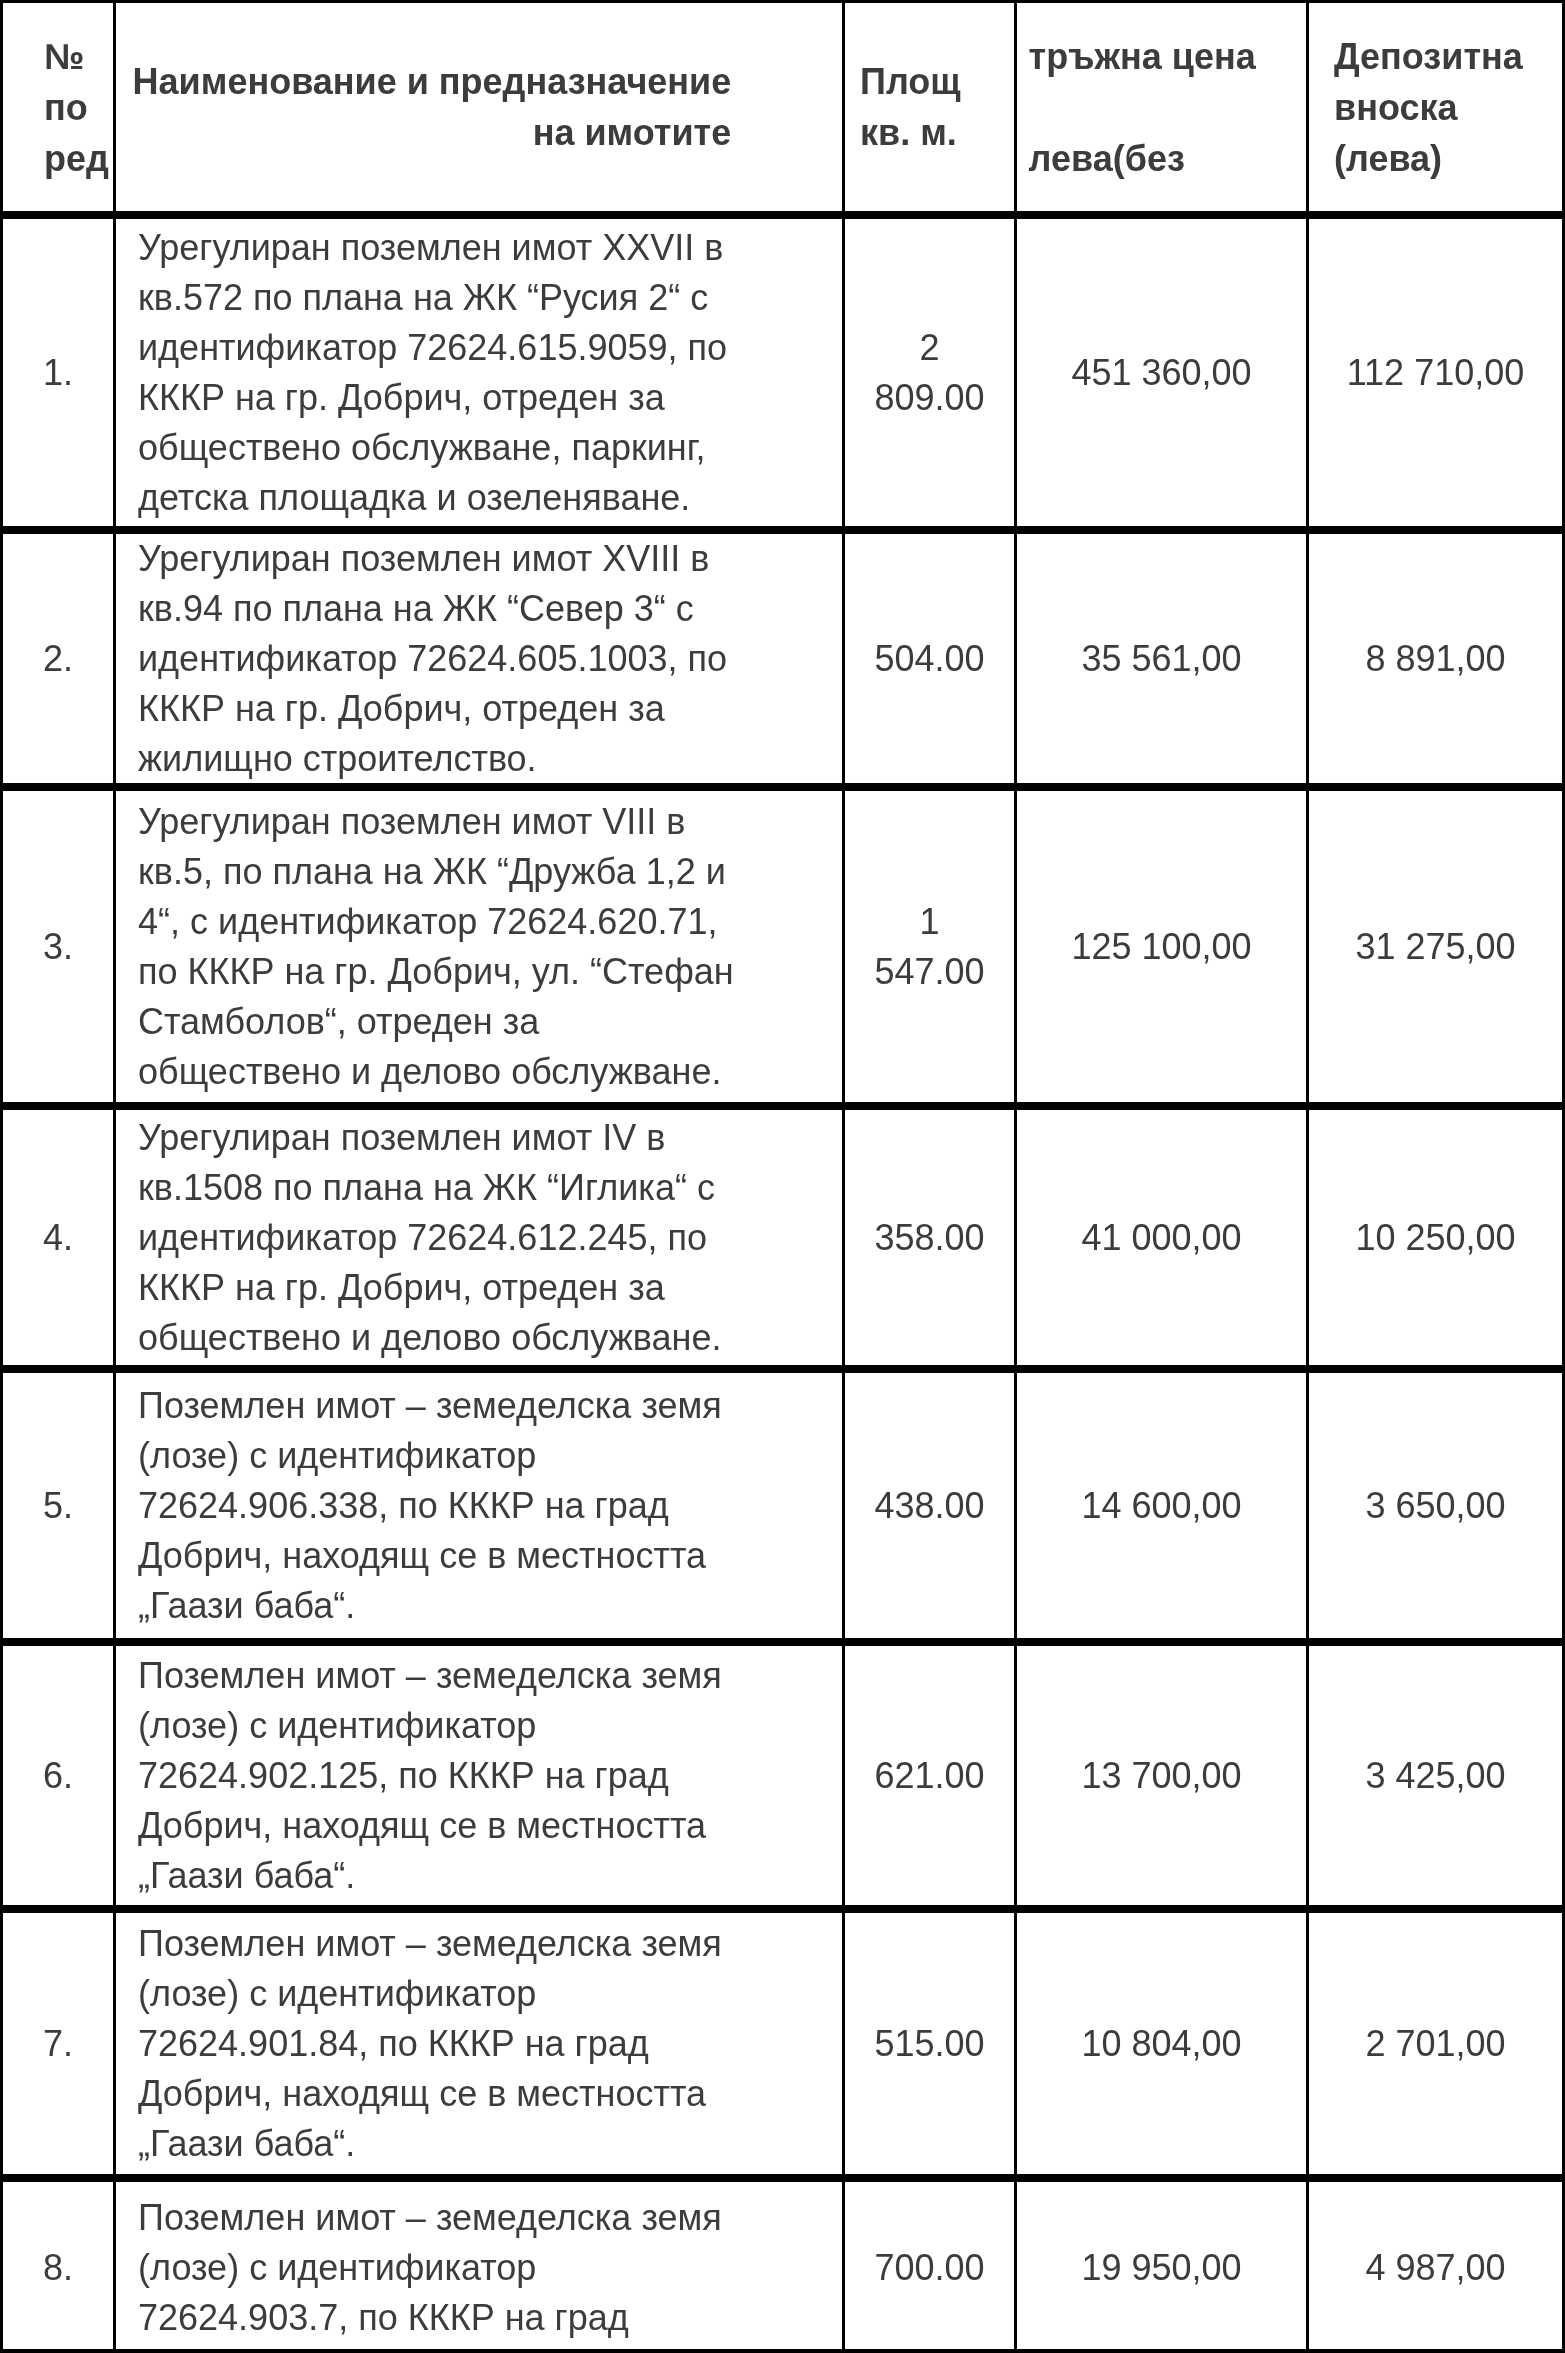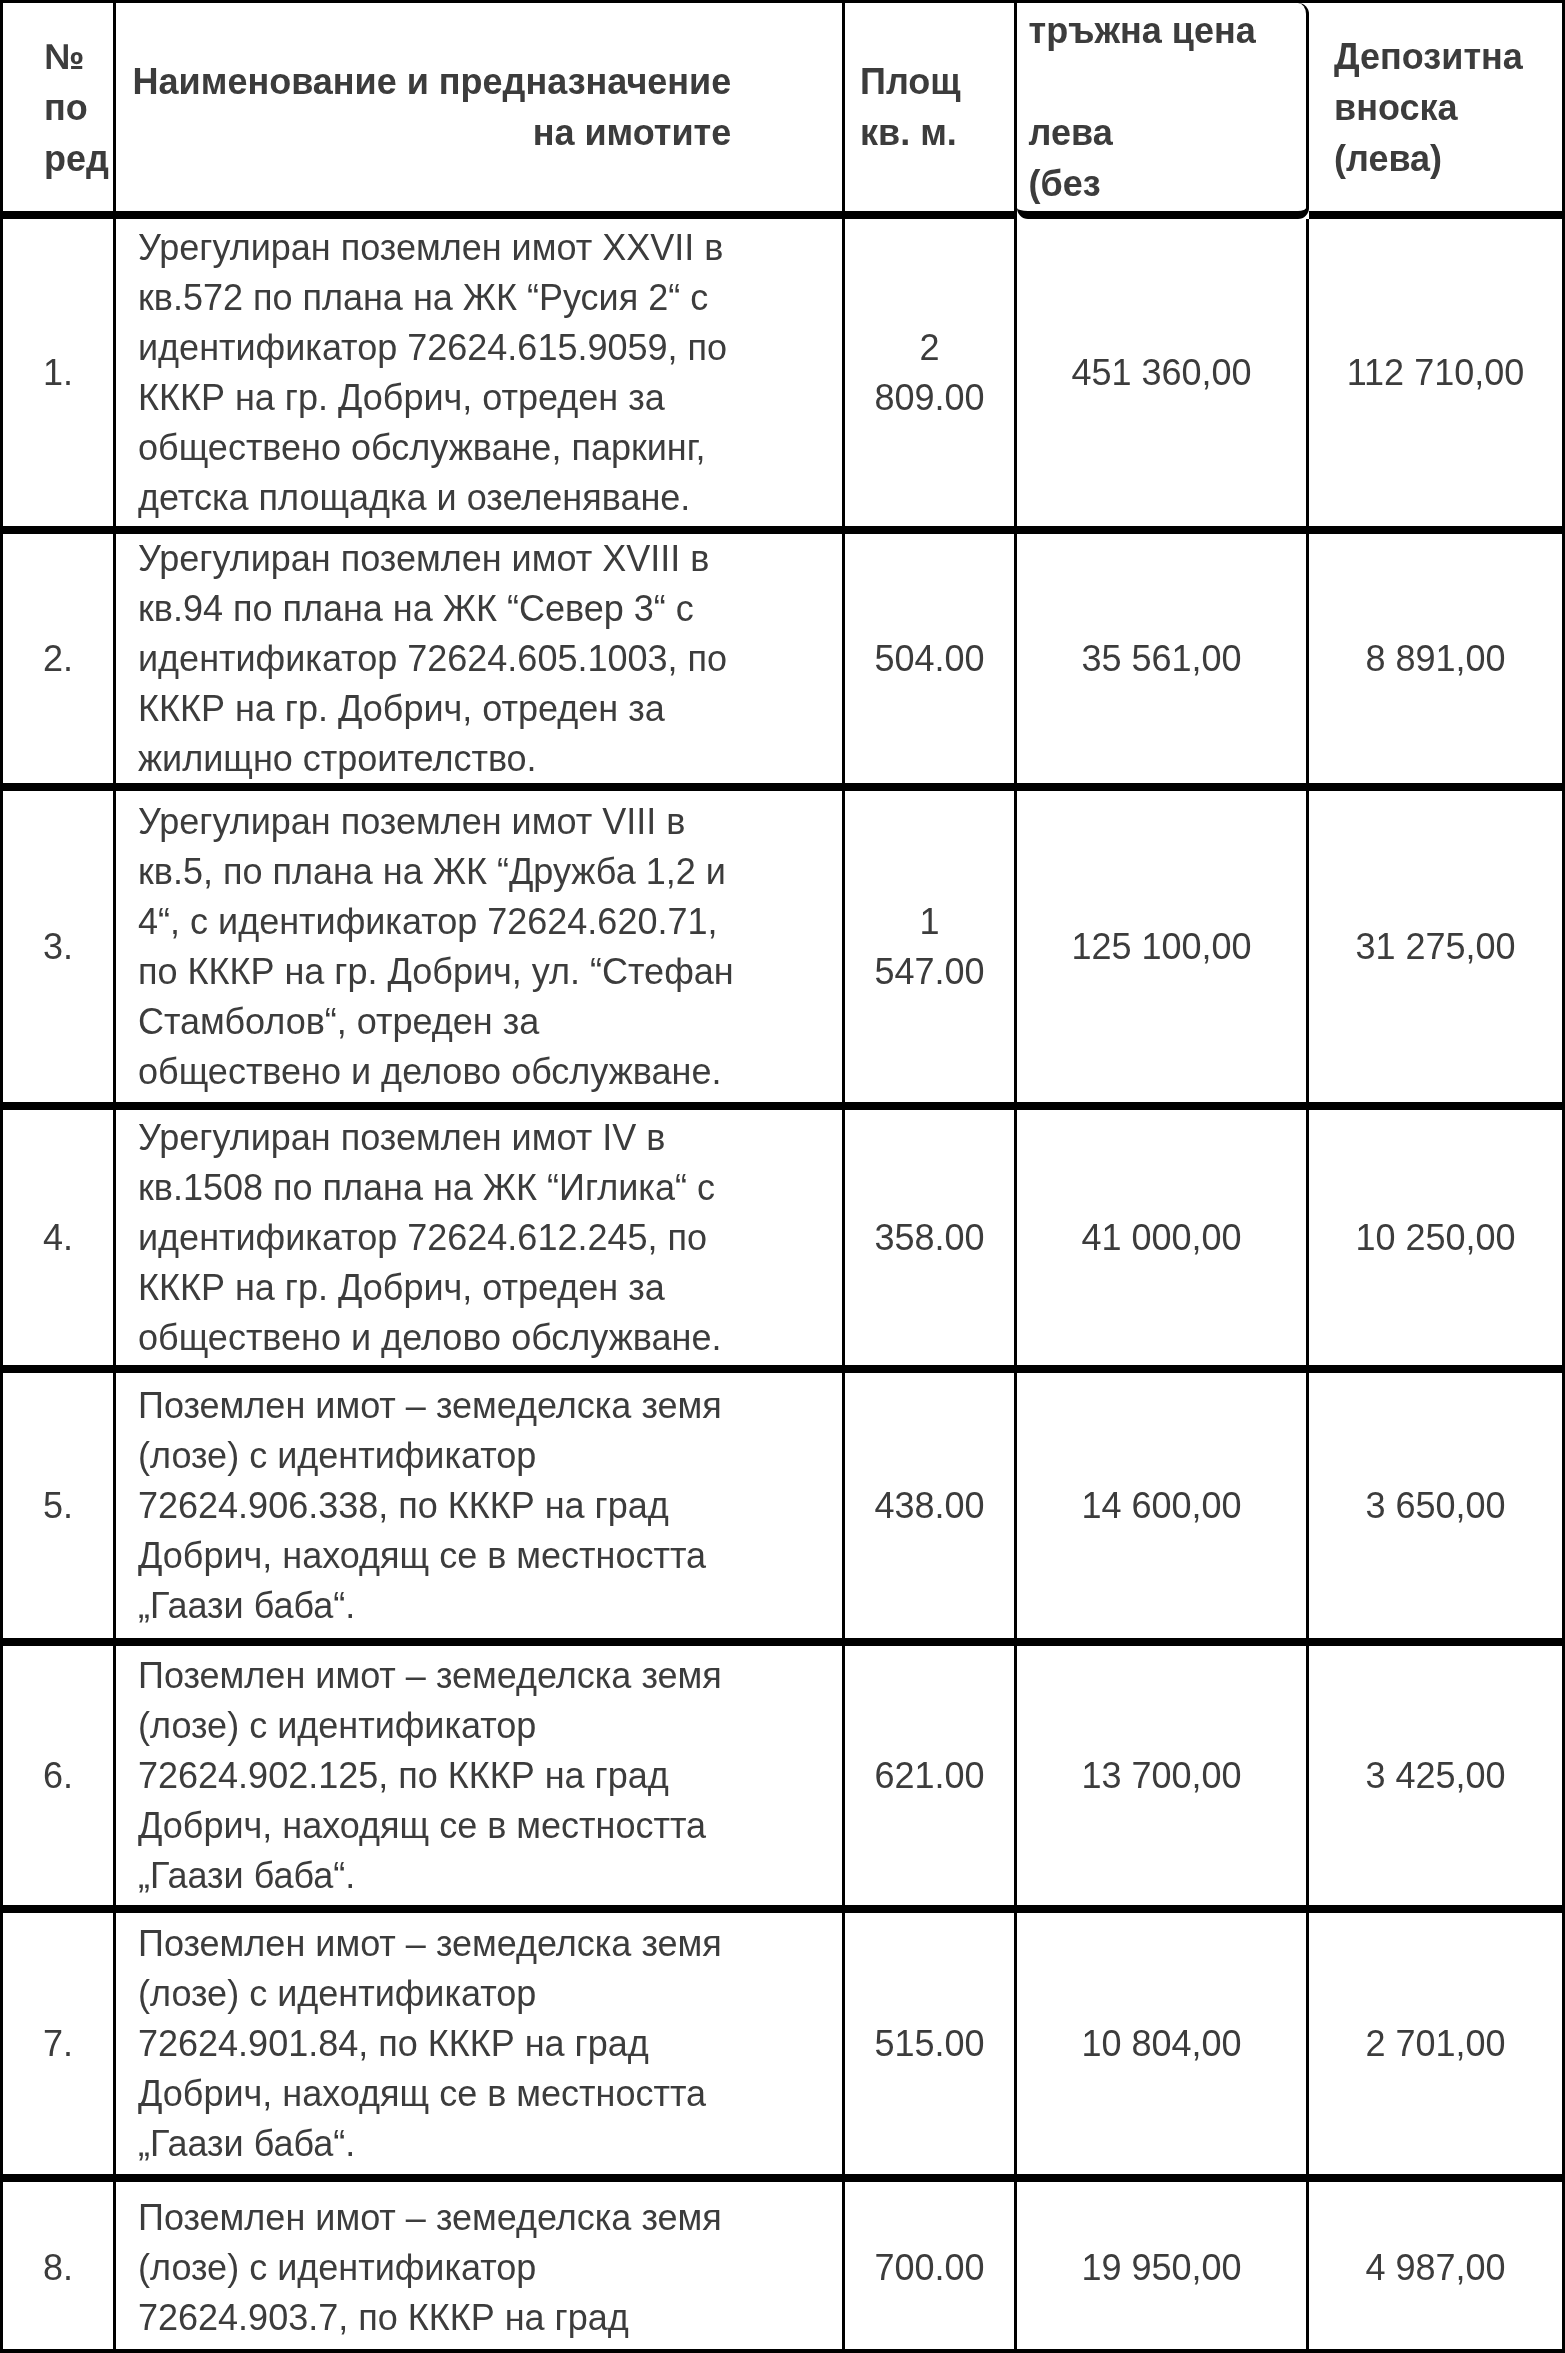--- a/index.html
+++ b/index.html
@@ -45,33 +45,32 @@
   
   .hdr {
     font-weight: bold;
     font-size: 36px;
     line-height: 51px;
     white-space: pre-line;
   }
   .hdr-num   { padding-left: 41px; }
   .hdr-name  { padding-left: 16.6px; text-align: right; }
   .hdr-area  { padding-left: 15px; }
-  .hdr-price { padding: 0 11.6px; border-radius: 11px; }
+  .hdr-price { padding: 0 11.6px; }
   .hdr-deposit { padding-left: 25px; }
   .hdr-price-lines { width: 100%; }
   .hdr-price-lines .hl {
     font-weight: bold;
     font-size: 36px;
     line-height: 51px;
   }
   .hl-split {
     display: flex;
     justify-content: flex-start;
     width: 100%;
-    flex-direction: column;
   }
 
   
   .desc {
     font-size: 36px;
     line-height: 50px;
     padding: 0 22px;
     white-space: pre-line;
   }
   .num-cell {

